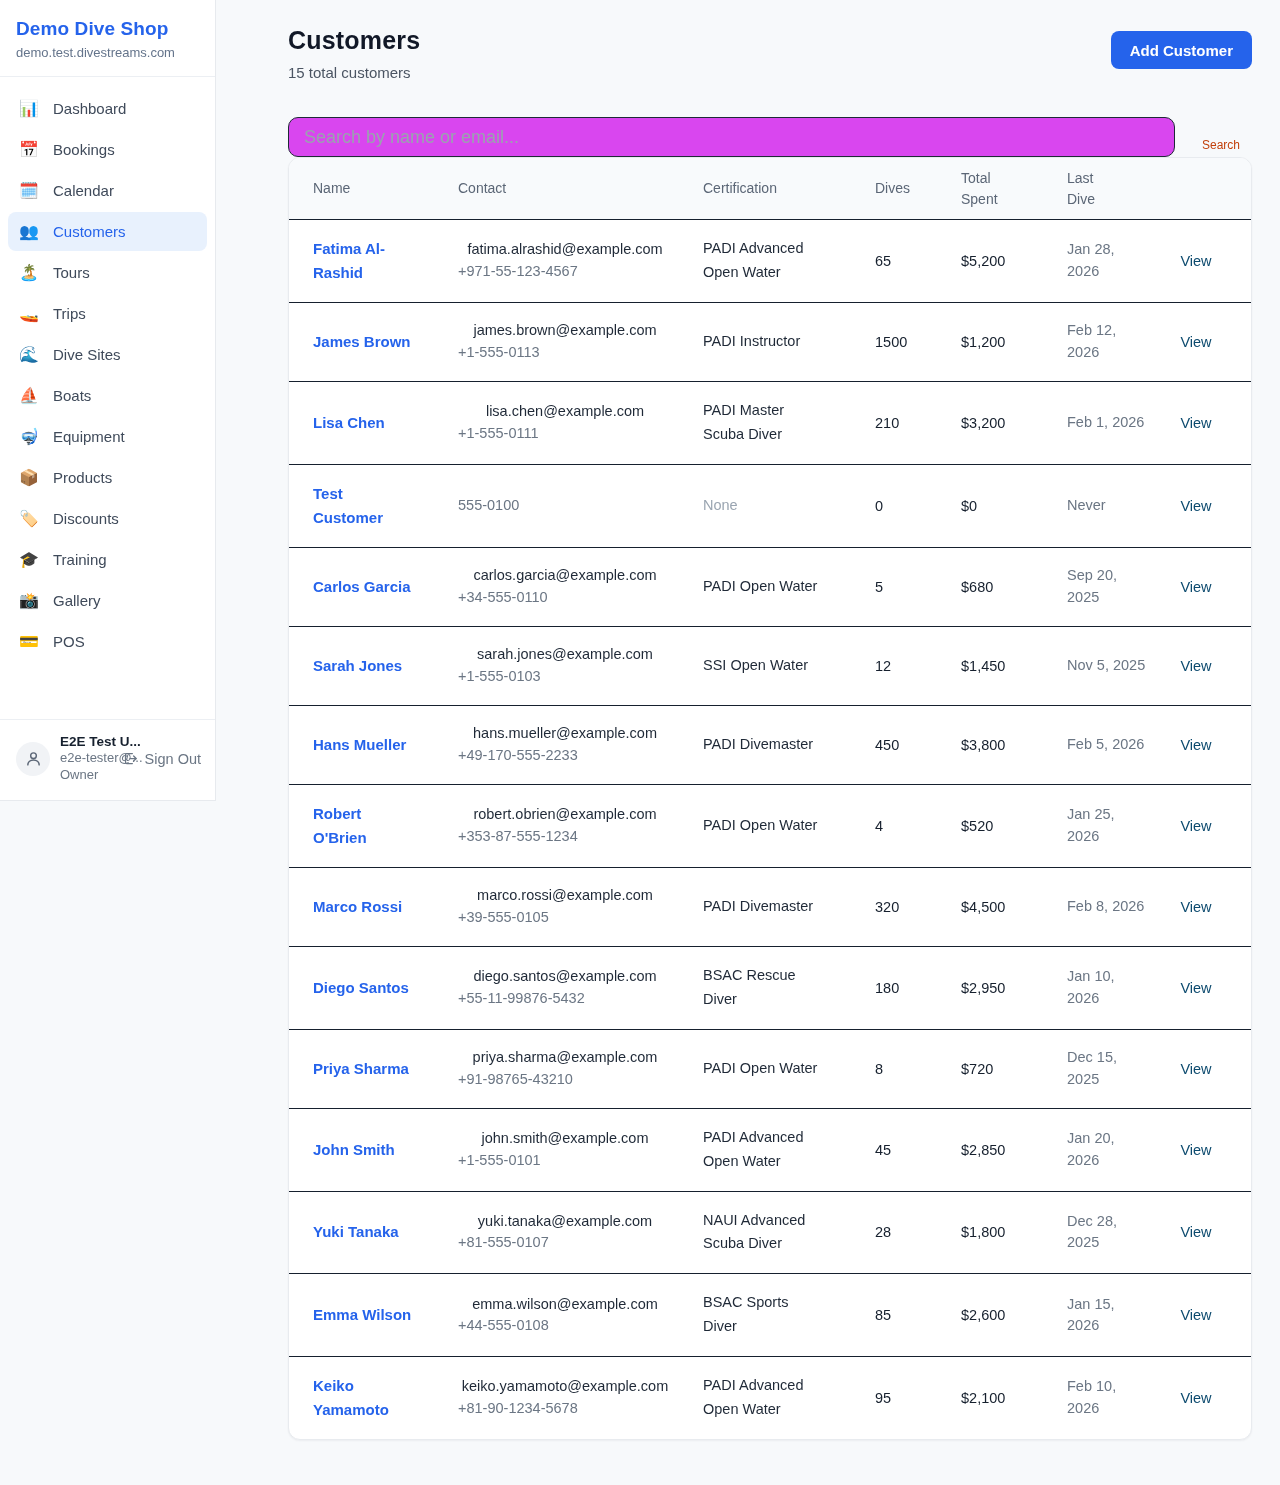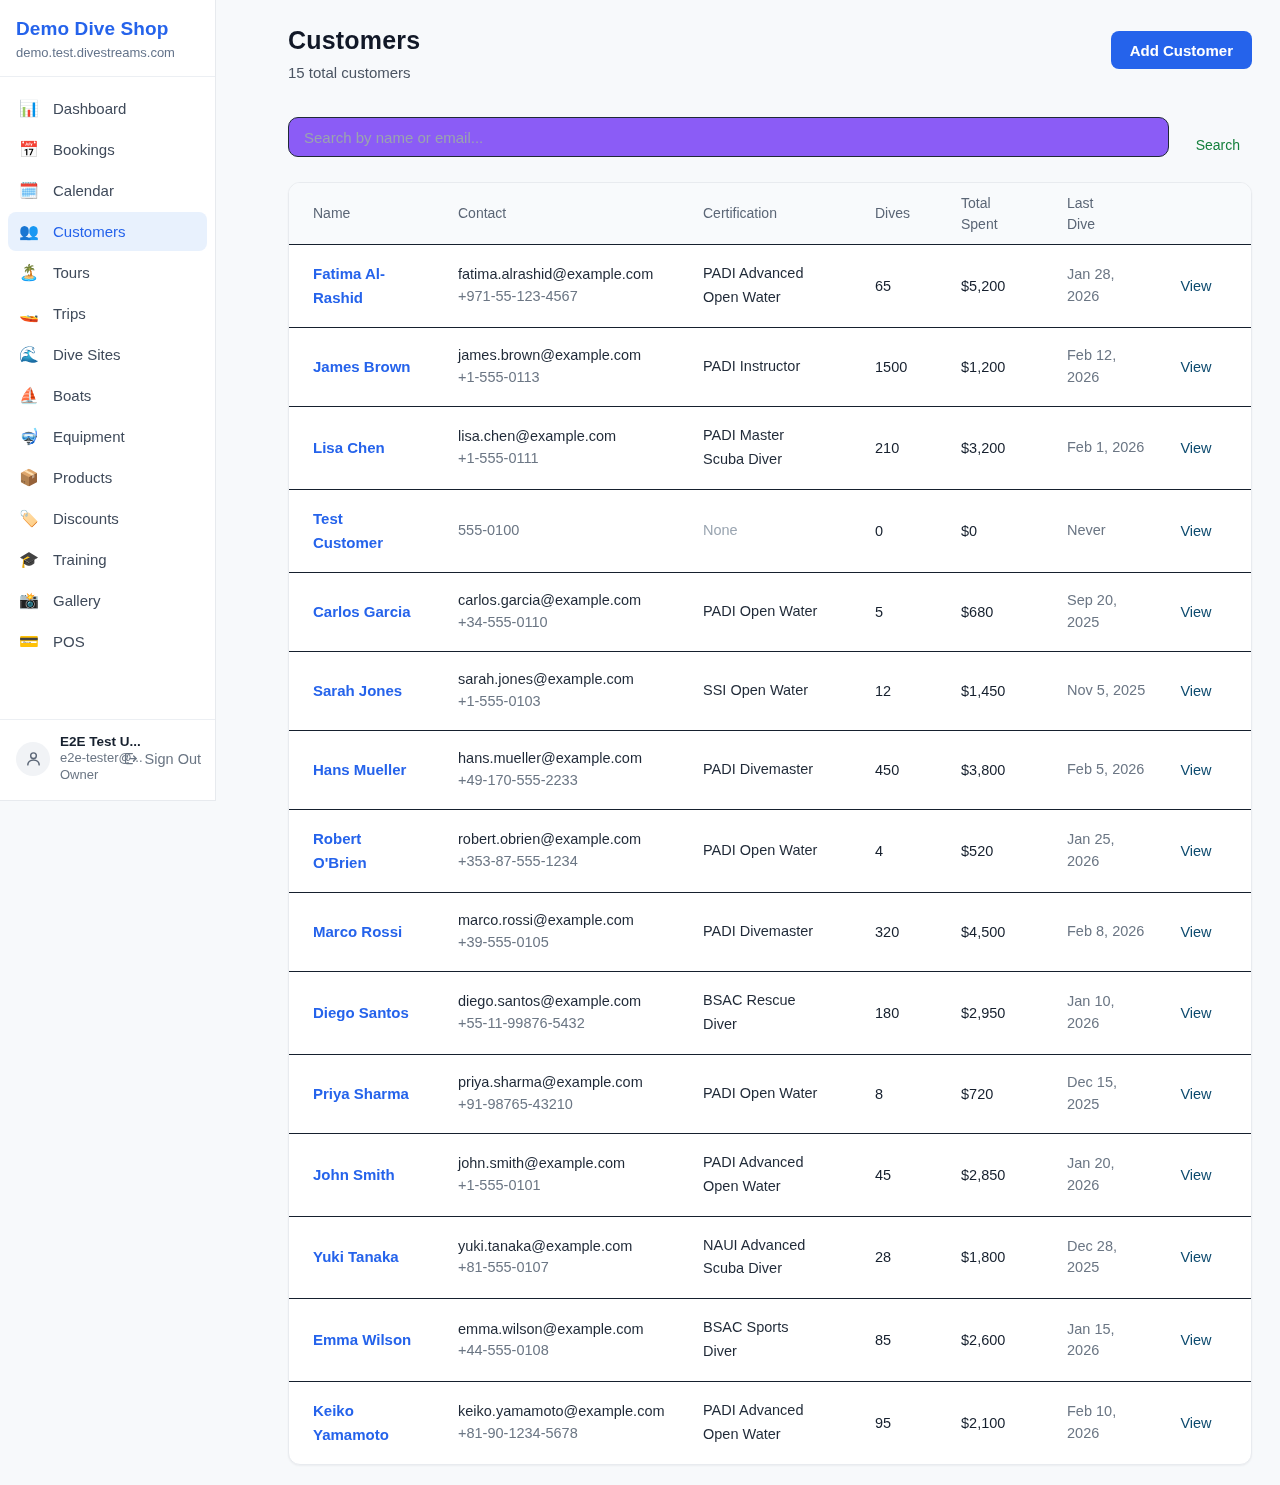--- a/index.html
+++ b/index.html
@@ -57,31 +57,31 @@
   .subtitle { font-size:15px; color:#4b5563; margin-top:9px; }
   .add-btn {
     background:#2563eb; color:#fff; border:none; cursor:pointer;
     font-size:15px; font-weight:600; font-family:inherit;
     height:38px; padding:0 19px; border-radius:8px; margin-top:5px;
   }
   .search-row { display:flex; align-items:center; margin-top:36px; }
   .search-input {
     flex:1; height:40px;
     border:1px solid #1f2937; border-radius:10px;
-    padding:0 15px; font-size:15px; font-family:inherit; color:#111;
-    background:#8b5cf6; outline:none;
+    padding:0 15px; font-size:18px; font-family:inherit; color:#111;
+    background:#d946ef; outline:none;
   }
   .search-input::placeholder { color:#9aa3af; }
   .search-btn {
     background:none; border:none; cursor:pointer; font-family:inherit;
-    font-size:14px; color:#15803d; padding:0 12px 0 27px;margin-top:16px;
+    font-size:12px; color:#c2410c; padding:0 12px 0 27px;margin-top:16px;
   }
   
   .card {
-    margin-top:25px; background:#fff;
+    background:#fff;
     border:1px solid #e8ebef; border-radius:12px;
     box-shadow:0 1px 2px rgba(16,24,40,.05);
     overflow:hidden;
   }
   .thead, .trow {
     display:grid;
     grid-template-columns:129px 229px 156px 70px 90px 82px 1fr;
     column-gap:16px;
     padding:0 24px;
     align-items:center;
@@ -90,21 +90,21 @@
     background:#f8fafc; color:#5b6676; font-size:14px;
     min-height:62px; padding-top:10px; padding-bottom:10px;
     border-bottom:1px solid #16202e;
     line-height:1.45;
   }
   .th-spent, .th-last { max-width:48px; }
   .trow { padding-top:17px; padding-bottom:17px; min-height:79px; font-size:14.5px; }
   .trow + .trow { border-top:1px solid #16202e; }
   .c-name { color:#2563eb; font-weight:600; font-size:15px; line-height:1.6; max-width:102px; cursor:pointer; }
   .c-contact { line-height:1.5; max-width:214px; overflow-wrap:break-word; }
-  .c-contact .email { color:#1f2937; }
+  .c-contact .email { color:#1f2937;text-align:center; }
   .c-contact .phone { color:#6b7684; }
   .c-cert { color:#1f2937; line-height:1.65; max-width:118px; }
   .c-cert.muted { color:#9aa5b1; }
   .c-dives, .c-spent { color:#16202e; }
   .c-last { color:#6b7684; line-height:1.5; }
   .c-view { color:#0c4a6e; font-weight:500; text-align:center; cursor:pointer; }
 </style>
 </head>
 <body>
 

